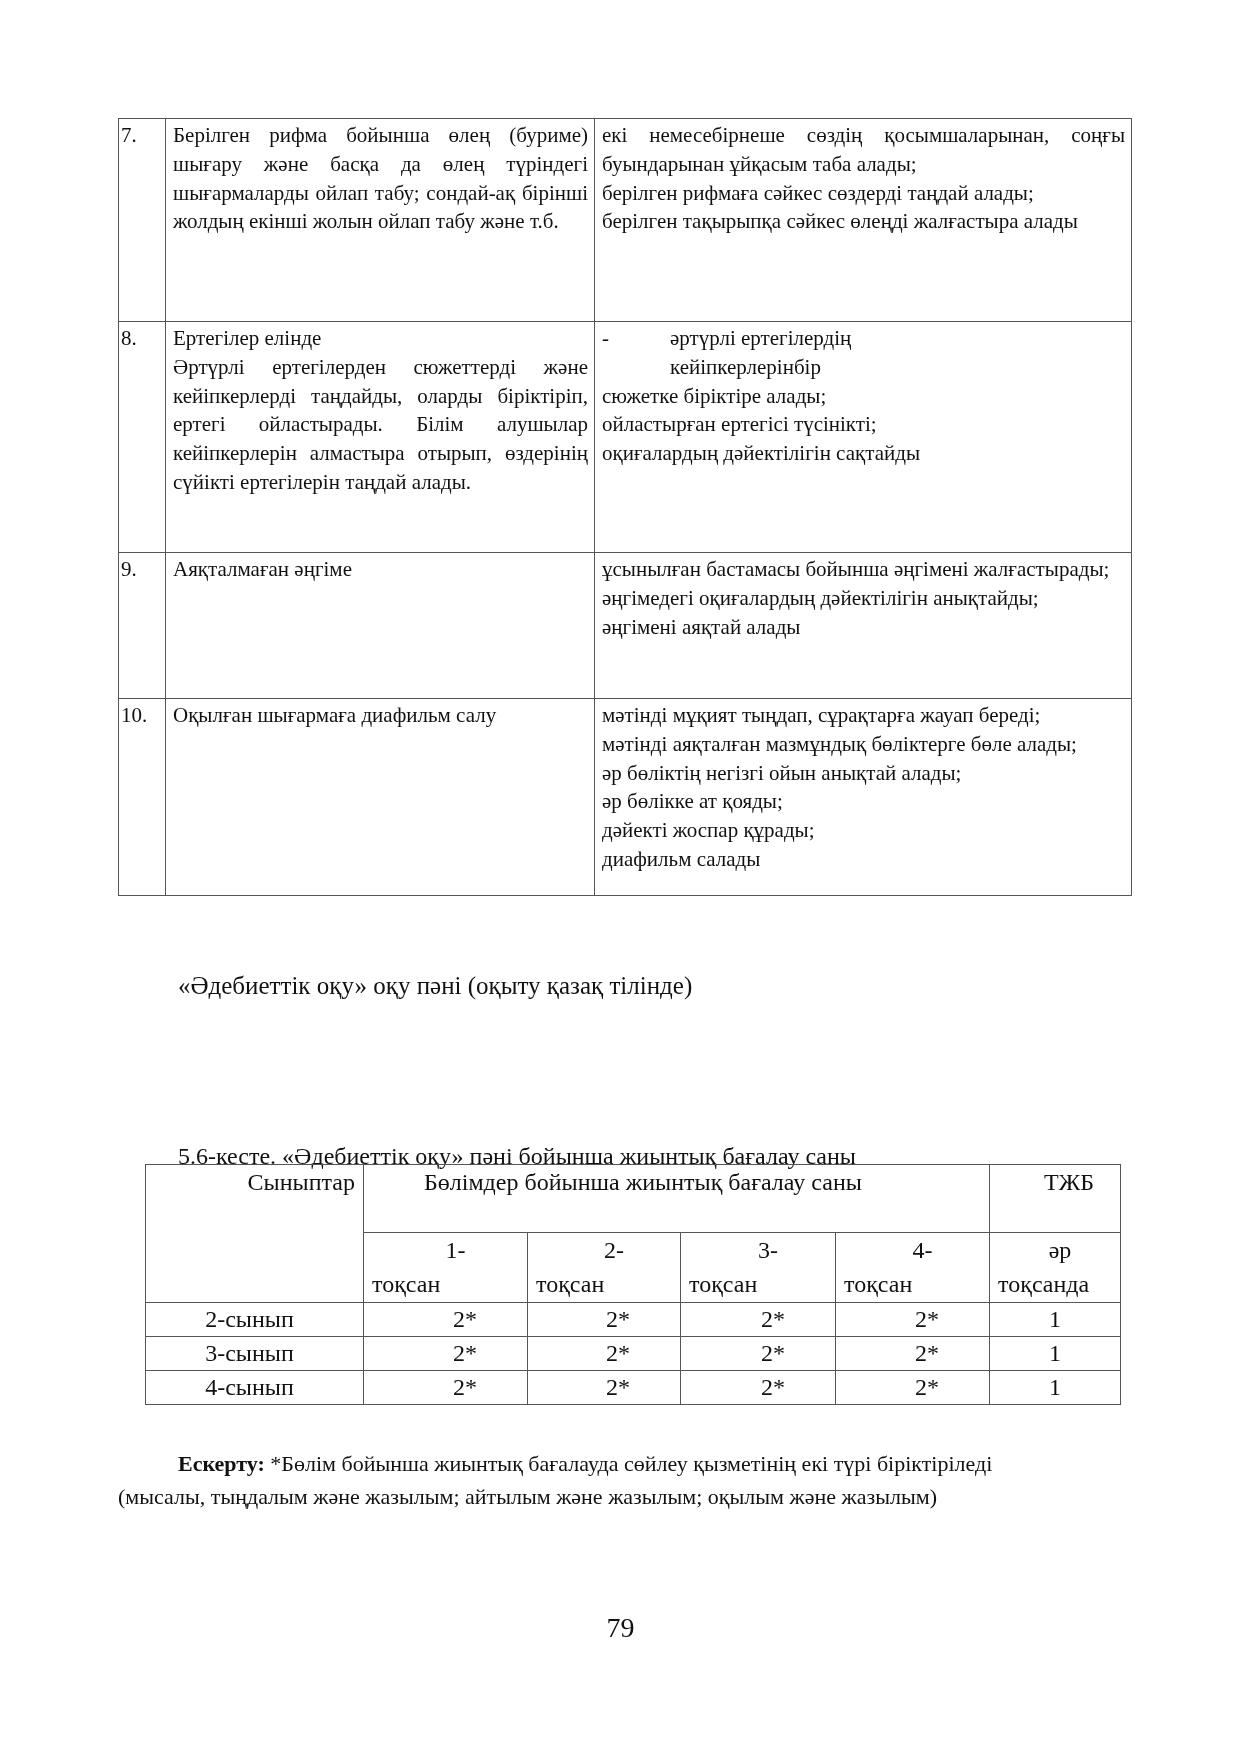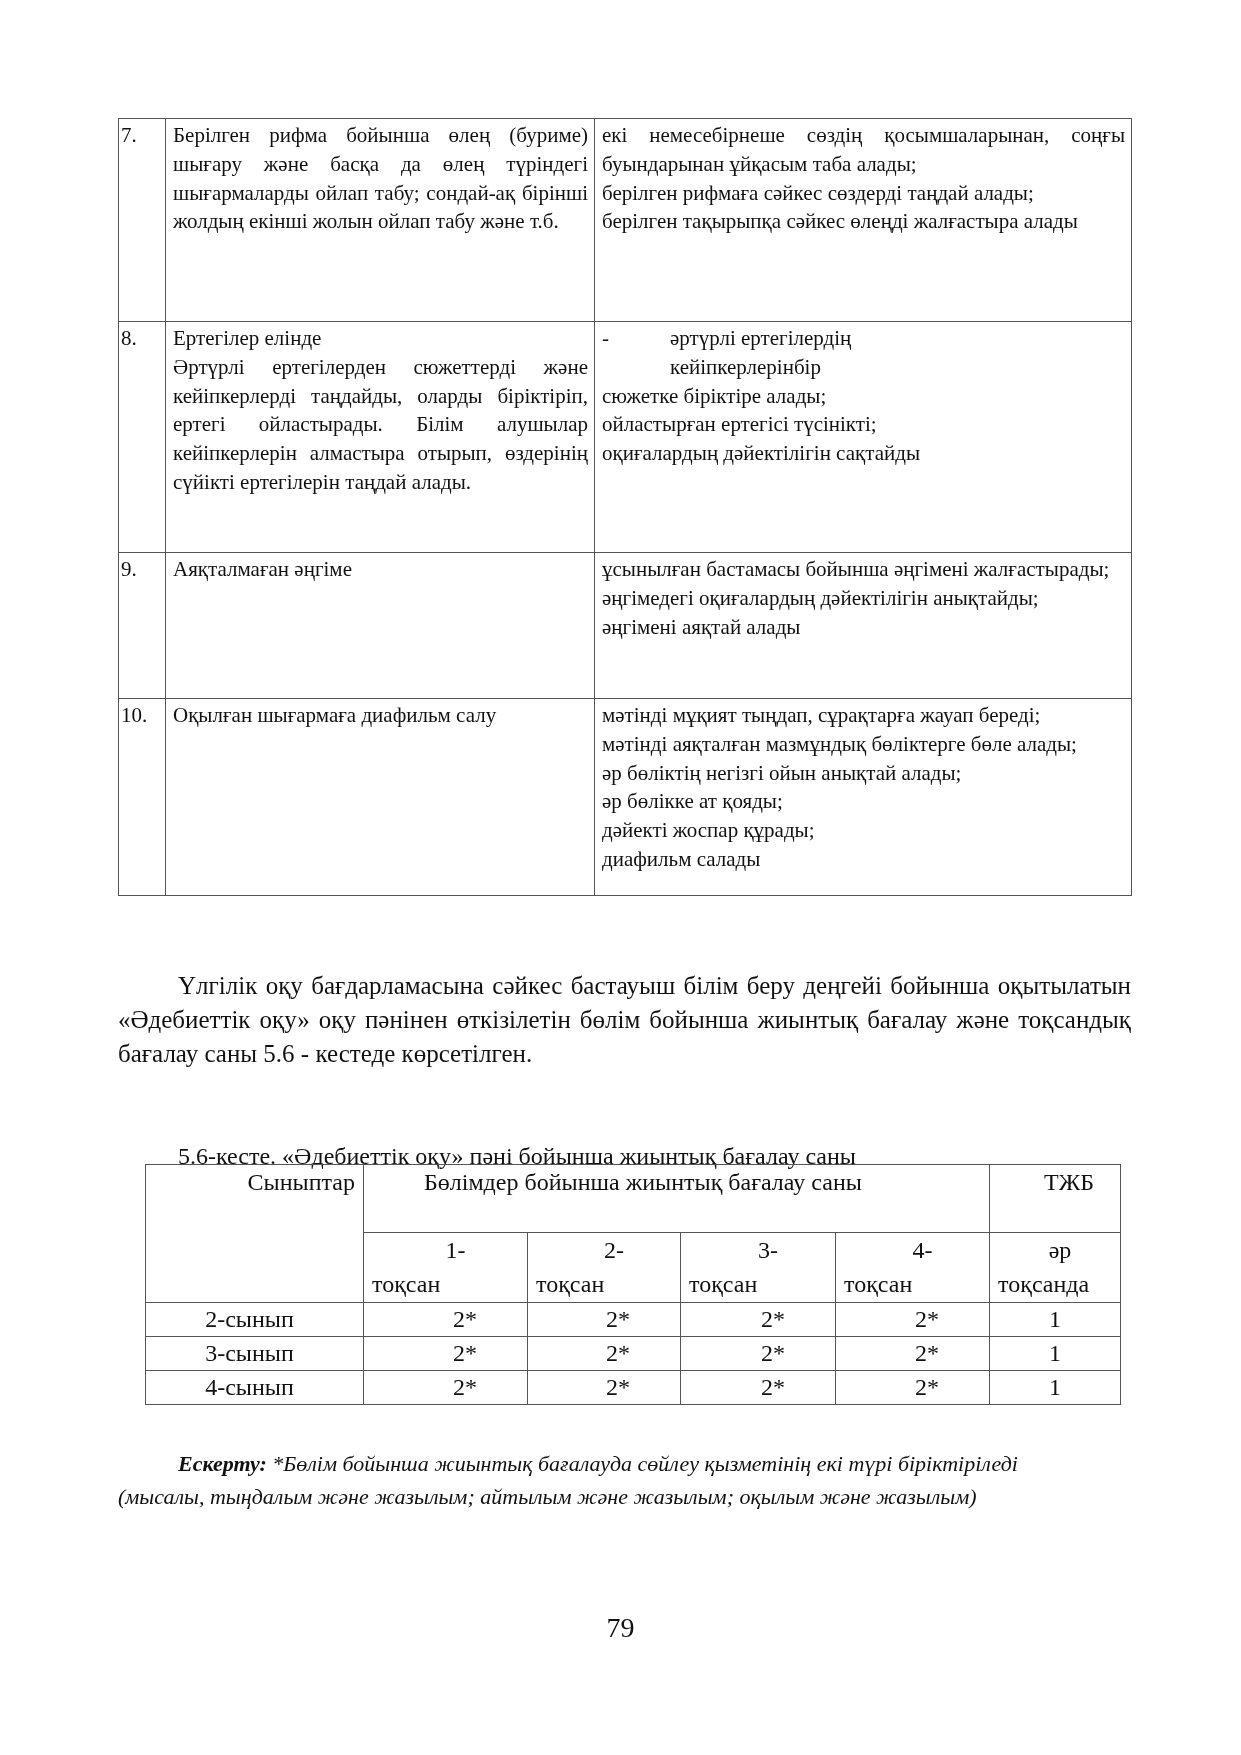--- a/index.html
+++ b/index.html
@@ -45,21 +45,21 @@
   }
   .t2 .hdr-right { text-align: right; }
   .t2 .center { text-align: center; }
   .t2 .justify { text-align: justify; text-align-last: left; }
   .t2 tr.data td { height: 33px; line-height: 33px; }
   .t2 td.val { text-align: right; padding-right: 50px; }
   .t2 td.cls { text-align: center; padding-right: 18px; }
 
   .note {
     position: absolute; left: 118px; top: 1447px; width: 1013px;
-    font-size: 22px; line-height: 33px; font-style: italic;
+    font-size: 22px; line-height: 33px; 
   }
   .note p { margin: 0; }
   .note .b { font-weight: bold; }
   .note p.ind { text-indent: 60px; }
 
   .pagenum {
     position: absolute; left: 0; width: 1241px; top: 1612px;
     text-align: center; font-size: 28px;
   }
 </style>
@@ -124,21 +124,21 @@
         <span class="line">әр бөліктің негізгі ойын анықтай алады;</span>
         <span class="line">әр бөлікке ат қояды;</span>
         <span class="line">дәйекті жоспар құрады;</span>
         <span class="line">диафильм салады</span>
       </td>
     </tr>
   </tbody>
 </table>
 
 <div class="para" style="top:969px">
-  <p class="ind">Үлгілік оқу бағдарламасына сәйкес бастауыш білім беру деңгейі бойынша оқытылатын «Әдебиеттік оқу» оқу пәнінен өткізілетін бөлім бойынша жиынтық бағалау  және тоқсандық бағалау саны 5.6 - кестеде көрсетілген.</p>
+  <p class="ind">«Әдебиеттік оқу» оқу пәні (оқыту қазақ тілінде)</p>
 </div>
 
 <div class="caption">5.6-кесте. «Әдебиеттік оқу» пәні бойынша жиынтық бағалау саны</div>
 
 <table class="t2">
   <colgroup>
     <col style="width:218px">
     <col style="width:164px">
     <col style="width:153px">
     <col style="width:155px">

